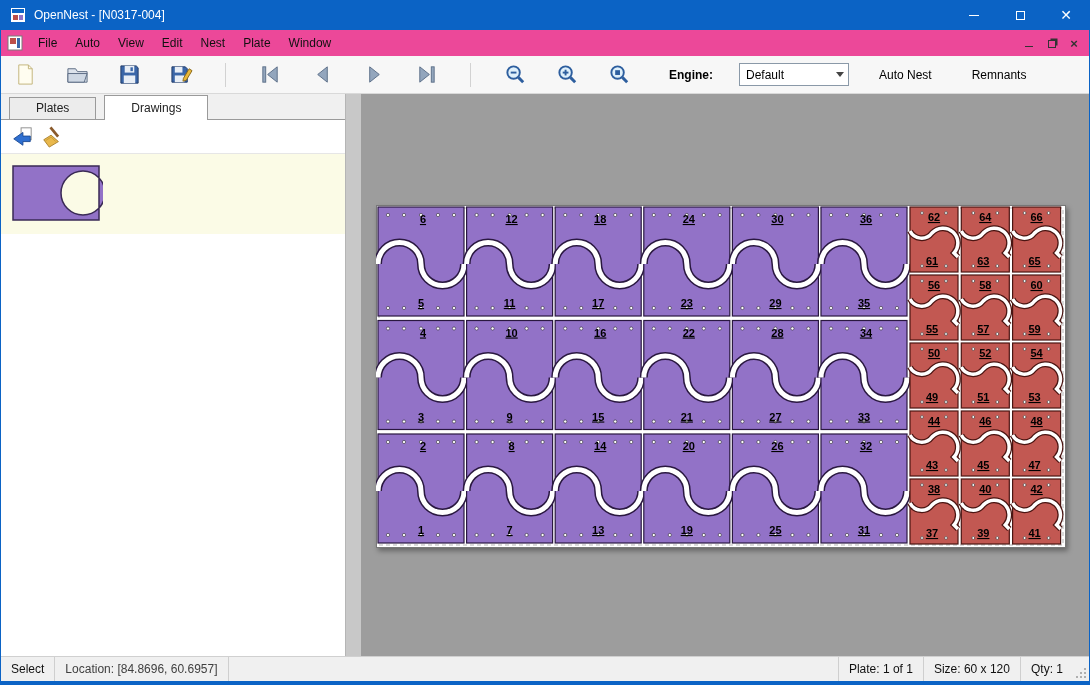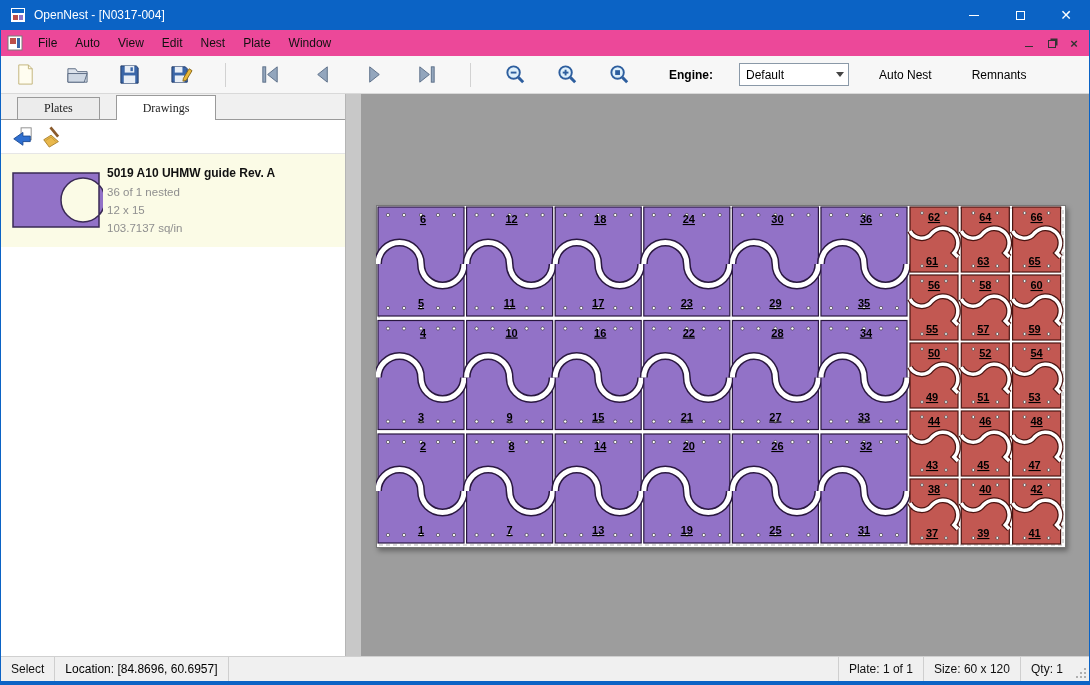--- a/index.html
+++ b/index.html
@@ -35,21 +35,21 @@
   .combo { width:110px; height:23px; background:#fff; border:1px solid #8a99a8; display:flex; align-items:center; font-size:12px; }
   .combo .val { flex:1; padding-left:6px; }
   .combo .dd { width:17px; height:100%; display:flex; align-items:center; justify-content:center; }
   .combo .dd i { width:0; height:0; border-left:4px solid transparent; border-right:4px solid transparent; border-top:5px solid #444; }
   .tb-text { font-size:12px; padding:6px 10px; }
 
   
   .main { flex:1; display:flex; min-height:0; }
   .left-panel { width:345px; background:#fff; display:flex; flex-direction:column; border-right:1px solid #b5b5b5; flex:none; }
   .tabstrip { height:26px; background:#f0f0f0; display:flex; align-items:flex-end; border-bottom:1px solid #9a9a9a; }
-  .tab { height:22px; padding:3px 26px; font-size:12px; background:#ececec; border:1px solid #9a9a9a; border-bottom:none; margin-left:16px; color:#222;font-family:Liberation Serif, serif; }
+  .tab { height:22px; padding:3px 26px; font-size:12px; background:#ececec; border:1px solid #9a9a9a; border-bottom:none; margin-left:8px; color:#222; }
   .tab.active { background:#fff; height:25px; margin-bottom:-1px; padding-top:5px; }
   .panel-toolbar { height:34px; display:flex; align-items:center; padding-left:6px; background:#fff; border-bottom:1px solid #e6e6e6; }
   .pt-btn { width:30px; height:28px; display:flex; align-items:center; justify-content:center; }
   .pt-btn svg { width:22px; height:22px; }
   .drawings-list { flex:1; overflow:hidden; background:#fff; }
   .drawing-item { display:flex; background:#fbfbe6; padding:8px 6px 10px 6px; }
   .thumb { width:100px; display:flex; align-items:center; justify-content:center; flex:none; }
   .meta { padding-top:4px; }
   .meta .dtitle { font-size:12px; font-weight:bold; color:#111; margin-bottom:4px; }
   .meta .dline { font-size:11.5px; color:#8f8f8f; line-height:1.55; }
@@ -59,21 +59,21 @@
   .canvas .vstrip { position:absolute; left:0; top:0; bottom:0; width:15px; background:#c8c8c8; }
   .plate { position:absolute; left:30px; top:111px; width:690px; height:343px; box-shadow:2px 3px 5px rgba(0,0,0,.35); }
   .pnum { font:bold 11px "Liberation Sans",sans-serif; text-anchor:middle; fill:#000; text-decoration:underline; }
   .hole { fill:#fff; stroke:#333; stroke-width:0.6; }
 
   
   .statusbar { height:25px; background:#f0f0f0; border-top:1px solid #d0d0d0; display:flex; align-items:center; font-size:12px; color:#111; flex:none; }
   .sb-cell { padding:0 10px; height:100%; display:flex; align-items:center; }
   .sb-sep-r { border-right:1px solid #cfcfcf; }
   .sb-sep-l { border-left:1px solid #cfcfcf; }
-  .sb-loc { color:#000000; }
+  .sb-loc { color:#404040; }
   .sb-gpu { color:#007a00; }
   .sb-fill { flex:1; height:100%; }
   .grip { width:16px; height:100%; display:flex; align-items:flex-end; justify-content:flex-end; padding:0 2px 2px 0; }
 </style>
 </head>
 <body>
 
 <div class="window">
 
   <div class="titlebar">
@@ -226,26 +226,20 @@
       </div>
       <div class="drawings-list">
 
 
         <div class="drawing-item">
           <div class="thumb">
             <svg width="92" height="62" viewBox="0 0 92 62">
               <path fill-rule="evenodd" stroke="#3a2a55" stroke-width="1.5" d="M2,4 H88 V58 H2 Z M50,31 a22,22 0 1 0 44,0 a22,22 0 1 0 -44,0" fill="#9272c7"></path>
             </svg>
           </div>
-          <div class="meta">
-            <div class="dtitle">5019 A10 UHMW guide Rev. A</div>
-            <div class="dline">36 of 1 nested</div>
-            <div class="dline">12 x 15</div>
-            <div class="dline">103.7137 sq/in</div>
-          </div>
         </div>
 
       </div>
     </div>
 
     <div class="canvas">
       <div class="vstrip"></div>
       <div class="plate">
         <svg id="plate-svg" width="690" height="343" viewBox="0 0 690 343">
           <rect x="0.5" y="0.5" width="689" height="342" fill="#ffffff" stroke="#777"></rect>

